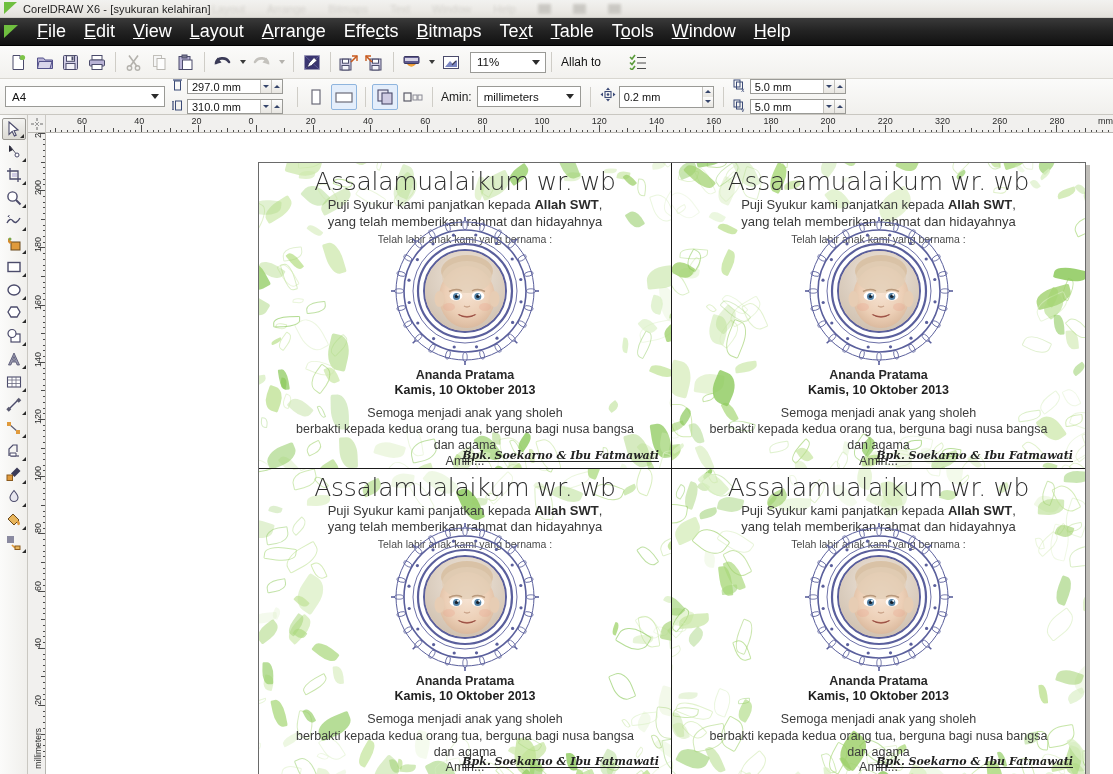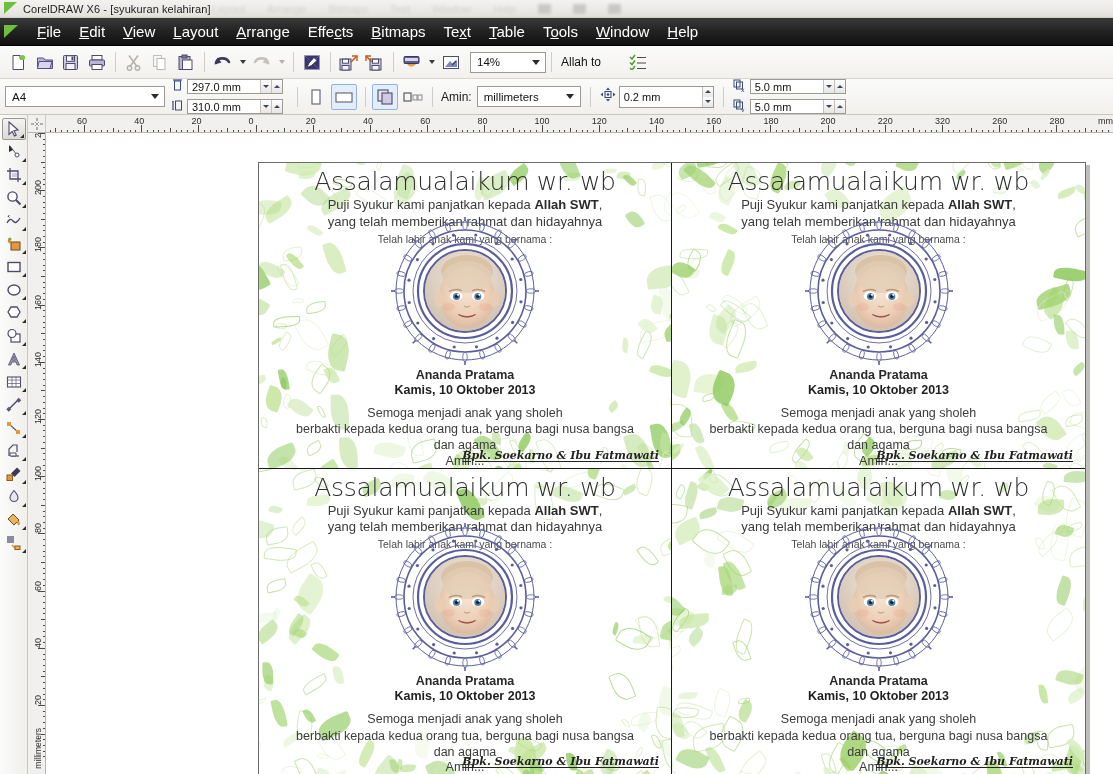--- a/index.html
+++ b/index.html
@@ -50,21 +50,21 @@
     width: 16px; height: 15px; margin-left: 4px; margin-right: 8px;
     position: relative; flex: 0 0 auto;
   }
   #menubar .mb-logo::before {
     content: ""; position: absolute; left: 0; top: 1px;
     width: 0; height: 0;
     border-left: 14px solid #6fbf3f;
     border-bottom: 13px solid transparent;
   }
   #menubar .mi {
-    font-size: 15px; color: #ffffff; padding: 2px 9px;
+    font-size: 18px; color: #ffffff; padding: 2px 9px;
     cursor: default; white-space: nowrap;
   }
   #menubar .mi u { text-decoration: underline; }
 
   
   #toolbar1 {
     position: absolute; left: 0; top: 46px; width: 1113px; height: 33px;
     background: linear-gradient(to bottom,#fbfbfa 0%, #f2f1ee 100%);
     border-bottom: 1px solid #d8d6d0;
     display: flex; align-items: center; padding-left: 6px;
@@ -419,21 +419,21 @@
 
   <div class="tbtn">
     <svg width="18" height="17" viewBox="0 0 18 17">
       <rect x="1.5" y="2.5" width="15" height="12" fill="#fff" stroke="#4b4b6b"></rect>
       <path d="M3 13 l5-6 3 3 4-4v7z" fill="#7b86c2"></path>
       <path d="M10 11 l4-4" stroke="#3b3b57" stroke-width="1.2"></path>
     </svg>
   </div>
 
   <div class="combo" style="width:76px; margin-left:6px;">
-    <span class="cval">14%</span>
+    <span class="cval">11%</span>
     <span class="carrow"></span>
   </div>
 
   <div class="tsep"></div>
 
   <div class="flatdd">
     <span>Allah to</span>
     <span class="carrow" style="width:12px;height:18px;display:flex;align-items:center;justify-content:center;"></span>
   </div>
 

